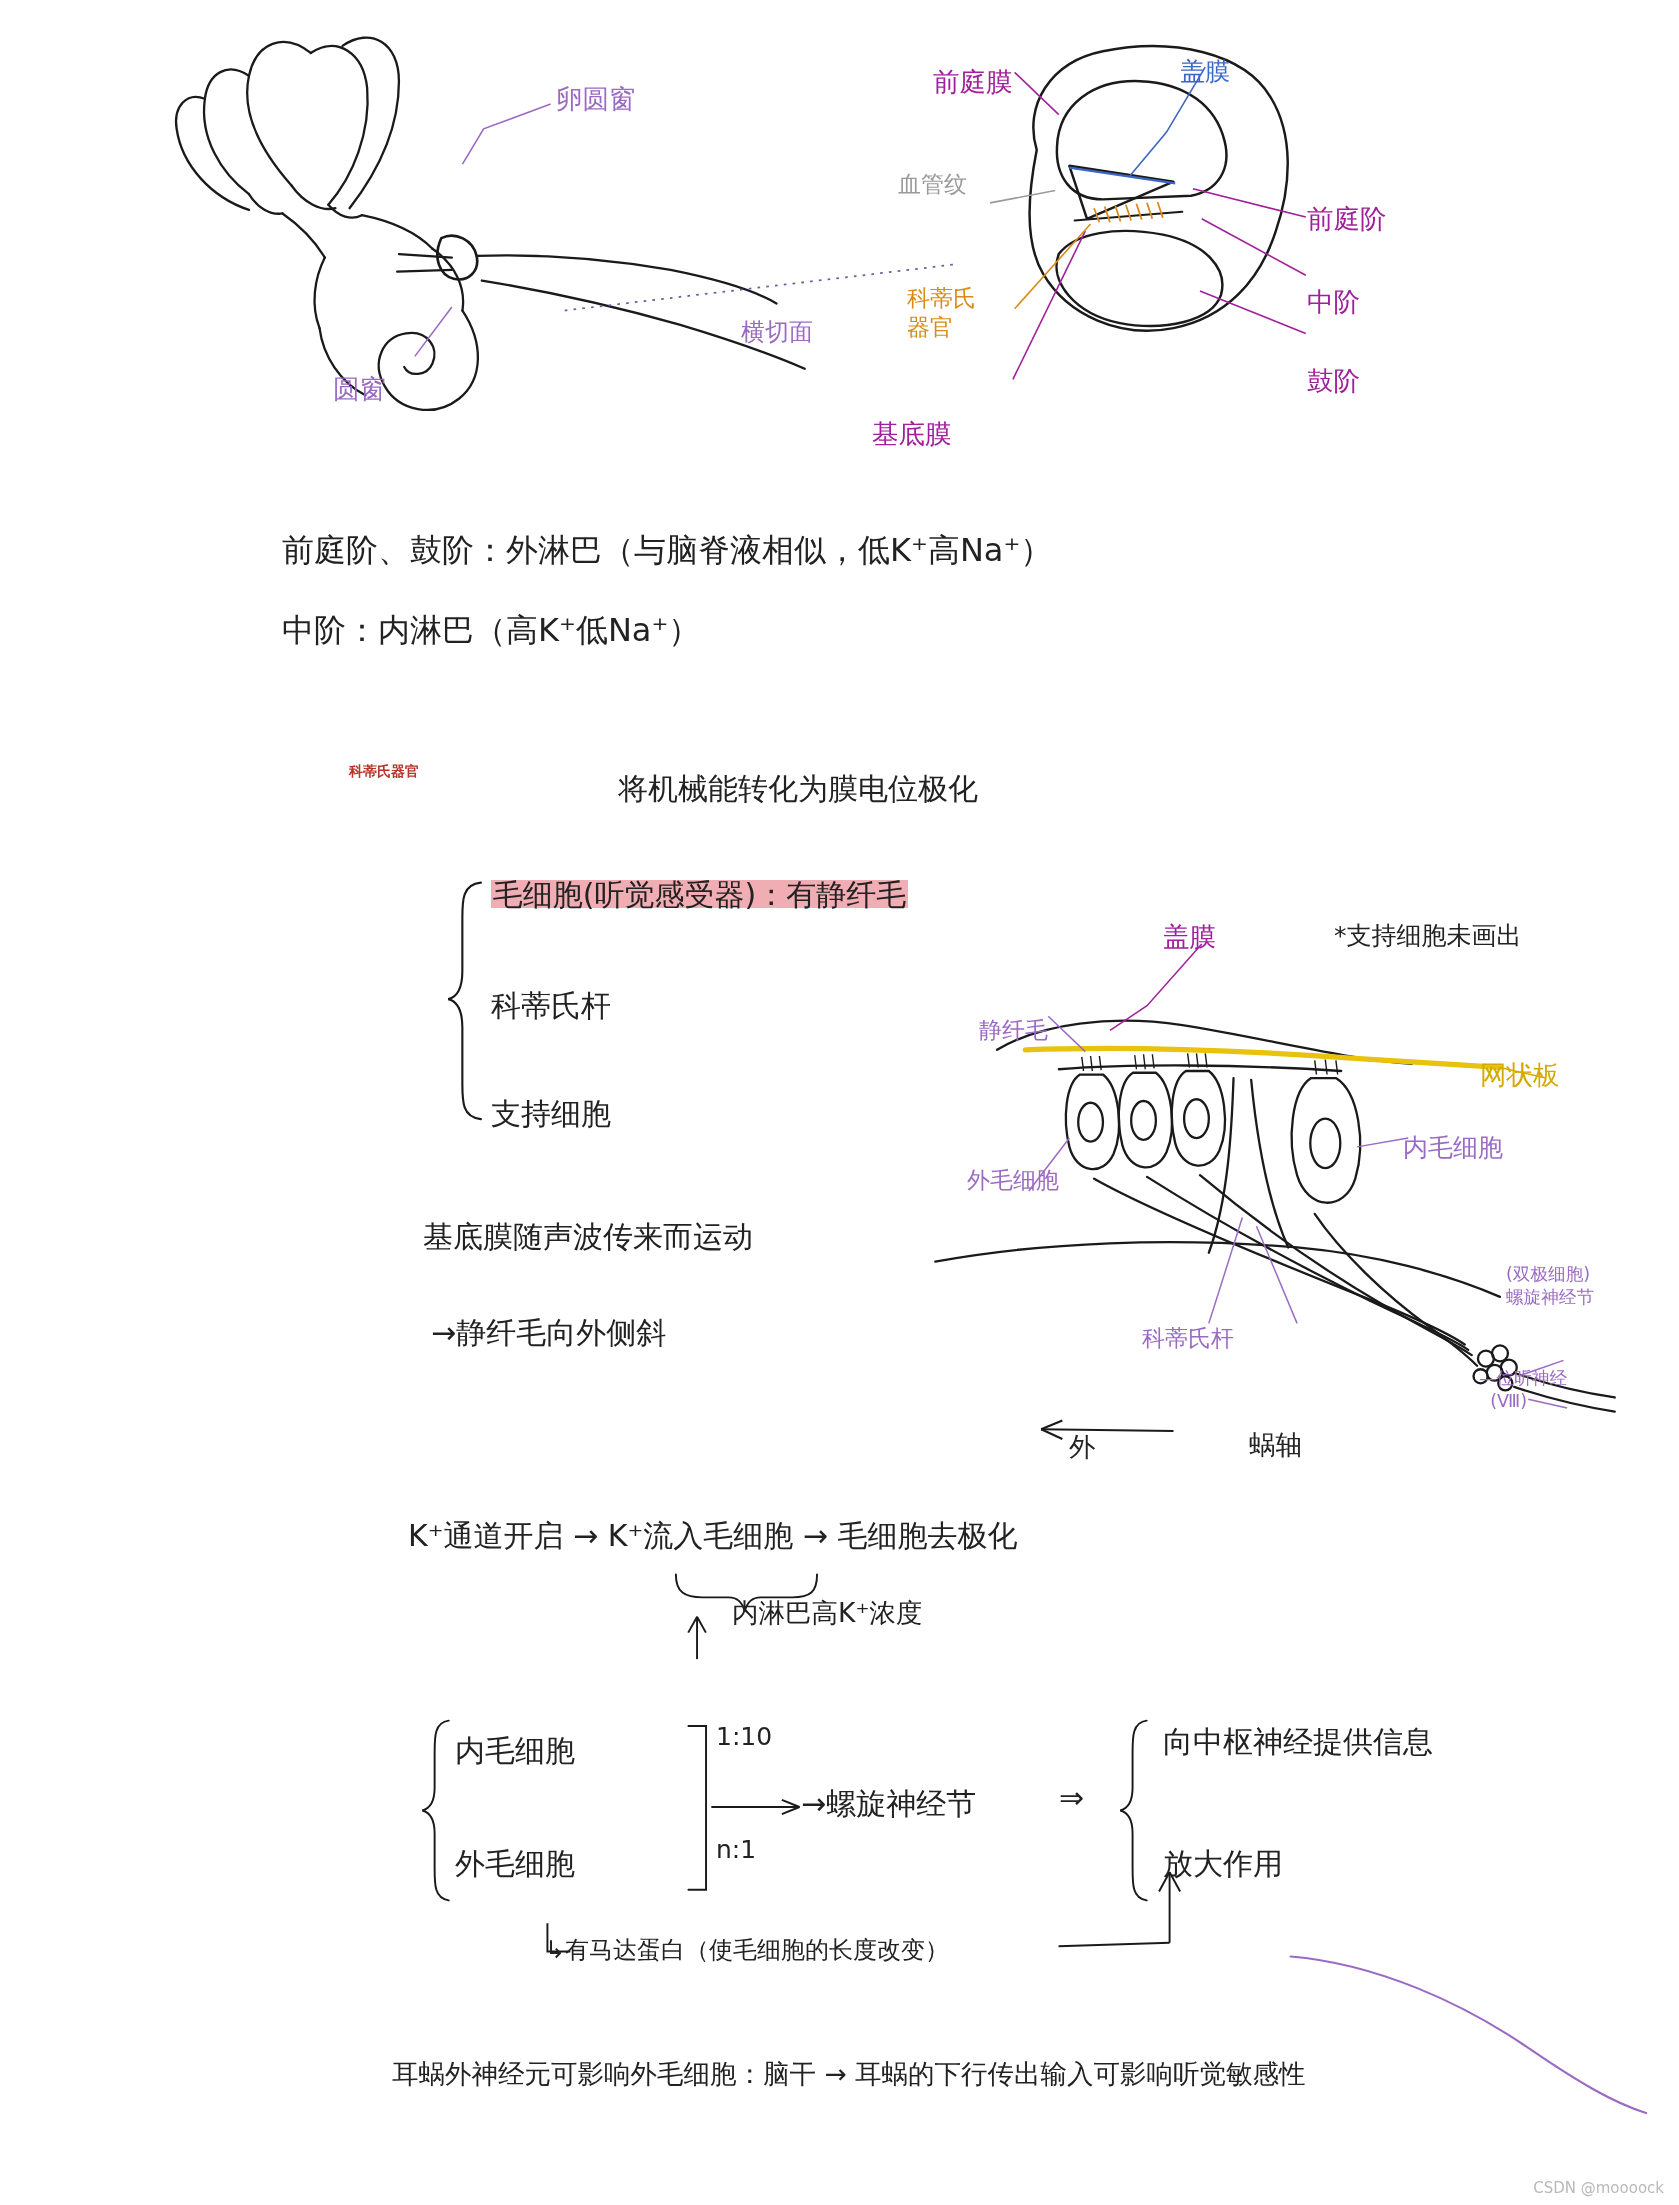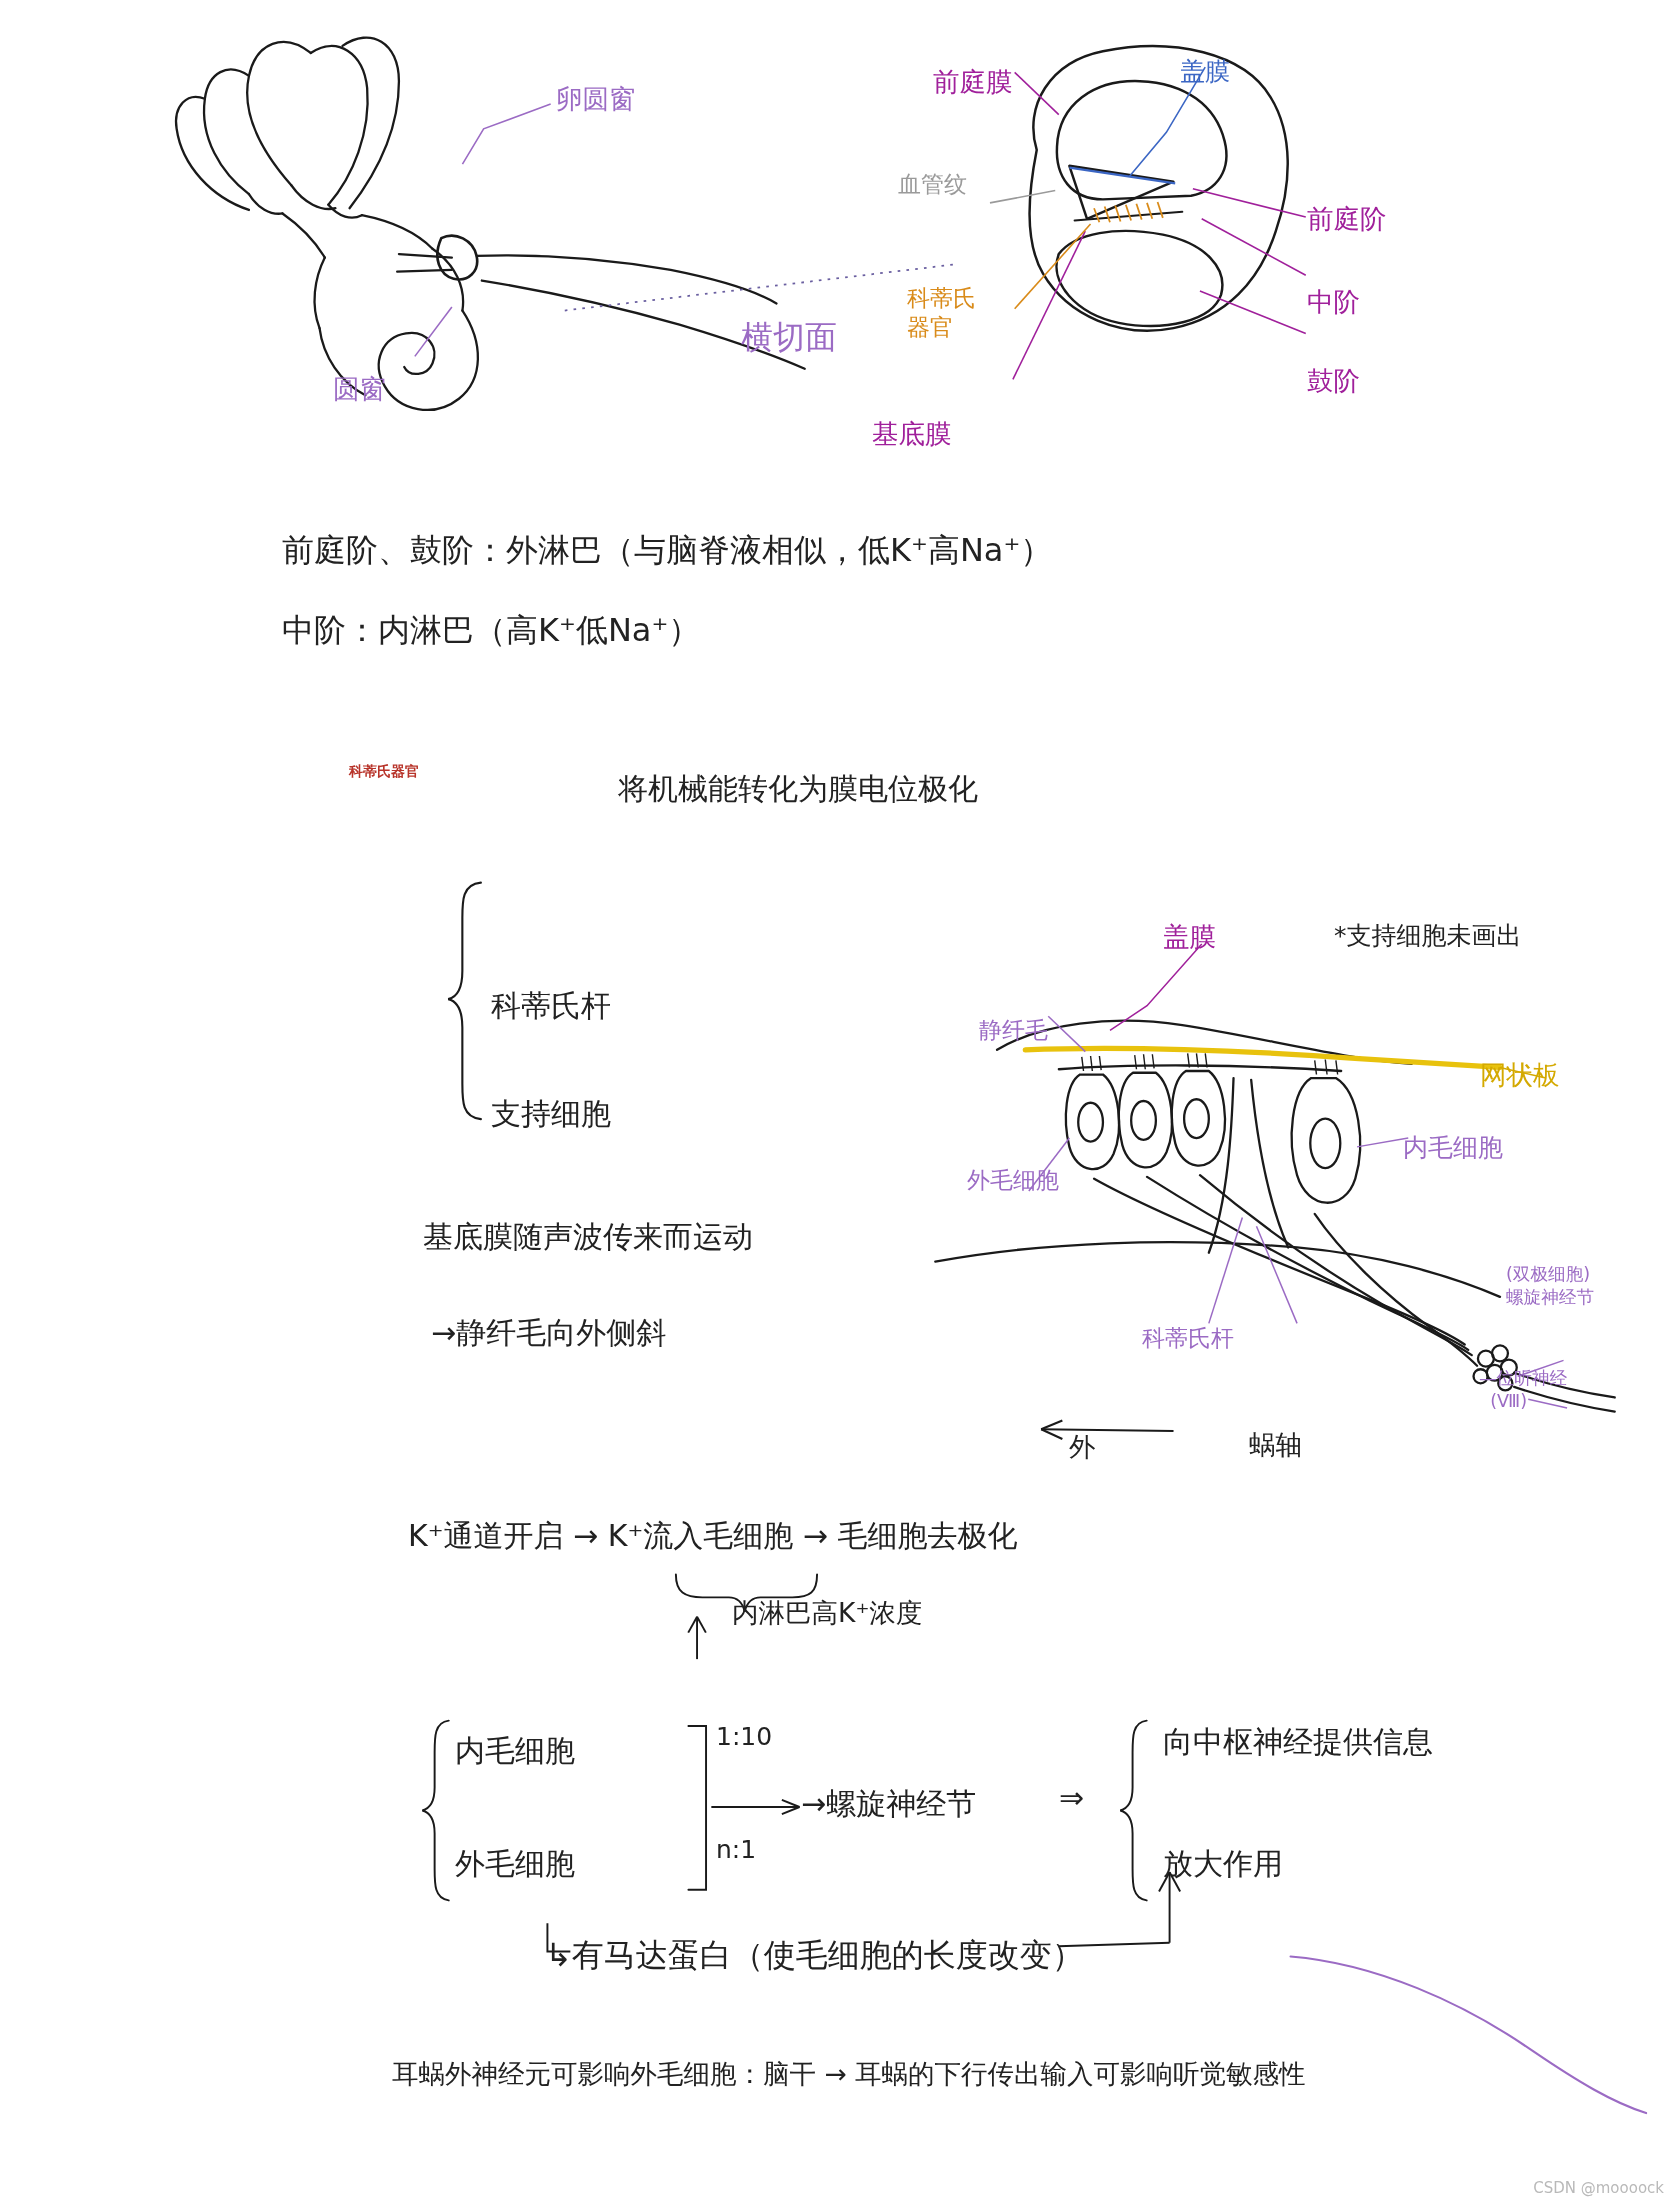--- a/index.html
+++ b/index.html
@@ -24,21 +24,21 @@
     background:linear-gradient(transparent 8%, #f0aeb4 10%, #f0aeb4 88%, transparent 90%);
     padding:0 1.8px;border-radius:2.6px;
   }
   svg{position:absolute;left:0;top:0;overflow:visible;}
   .watermark{
     position:absolute;right:16px;bottom:8.8px;
     font-size:15px;color:#b9b9b9;font-family:"DejaVu Sans", sans-serif;
   }
   .f20{font-size:17.6px}
   .f26{font-size:23px}.f28{font-size:25px}.f30{font-size:26.5px}
-  .f32{font-size:32px}.f34{font-size:30px}.f36{font-size:32px}
+  .f32{font-size:24px}.f34{font-size:30px}.f36{font-size:32px}
 </style>
 </head>
 <body>
 
 <div class="page">
 
   <svg width="1680" height="494" viewBox="0 0 1904 560">
     <g fill="none" stroke="#1a1a1a" stroke-width="2.6" stroke-linecap="round" stroke-linejoin="round">
 
       <path d="M352 60 C 322 36, 290 48, 282 86 C 272 132, 300 176, 330 210"></path>
@@ -138,20 +138,21 @@
   <div class="hw ink-dark f36" style="left:282px;top:529px;">前庭阶、鼓阶：外淋巴（与脑脊液相似，低K⁺高Na⁺）</div>
 
   <div class="hw ink-red f38" style="left:349px;top:763px;font-weight:bold;">科蒂氏器官</div>
   <div class="hw ink-dark f34" style="left:618px;top:769px;">将机械能转化为膜电位极化</div>
 
   <svg width="1680" height="353" style="top:865px;" viewBox="0 0 1904 400">
     <path d="M545 20 C 524 22, 524 40, 524 60 L 524 120 C 524 142, 516 150, 508 152
              C 516 154, 524 162, 524 184 L 524 248 C 524 268, 524 286, 545 288" fill="none" stroke="#1a1a1a" stroke-width="2.4" stroke-linecap="round"></path>
   </svg>
 
+  <div class="hw ink-dark f34" style="left:491px;top:875px;"><span class="hl">毛细胞(听觉感受器)：有静纤毛</span></div>
   <div class="hw ink-dark f34" style="left:491px;top:986px;">科蒂氏杆</div>
   <div class="hw ink-dark f34" style="left:491px;top:1094px;">支持细胞</div>
 
   <div class="hw ink-dark f34" style="left:423px;top:1217px;">基底膜随声波传来而运动</div>
   <div class="hw ink-dark f34" style="left:431px;top:1293px;margin-top:20px;">→静纤毛向外侧斜</div>
 
   <svg width="1680" height="618" style="top:882px;" viewBox="0 0 1904 700">
     <g fill="none" stroke="#1a1a1a" stroke-width="2.6" stroke-linecap="round" stroke-linejoin="round">
 
       <path d="M1130 190 C 1180 160, 1260 150, 1340 162 C 1430 176, 1520 200, 1600 206"></path>

